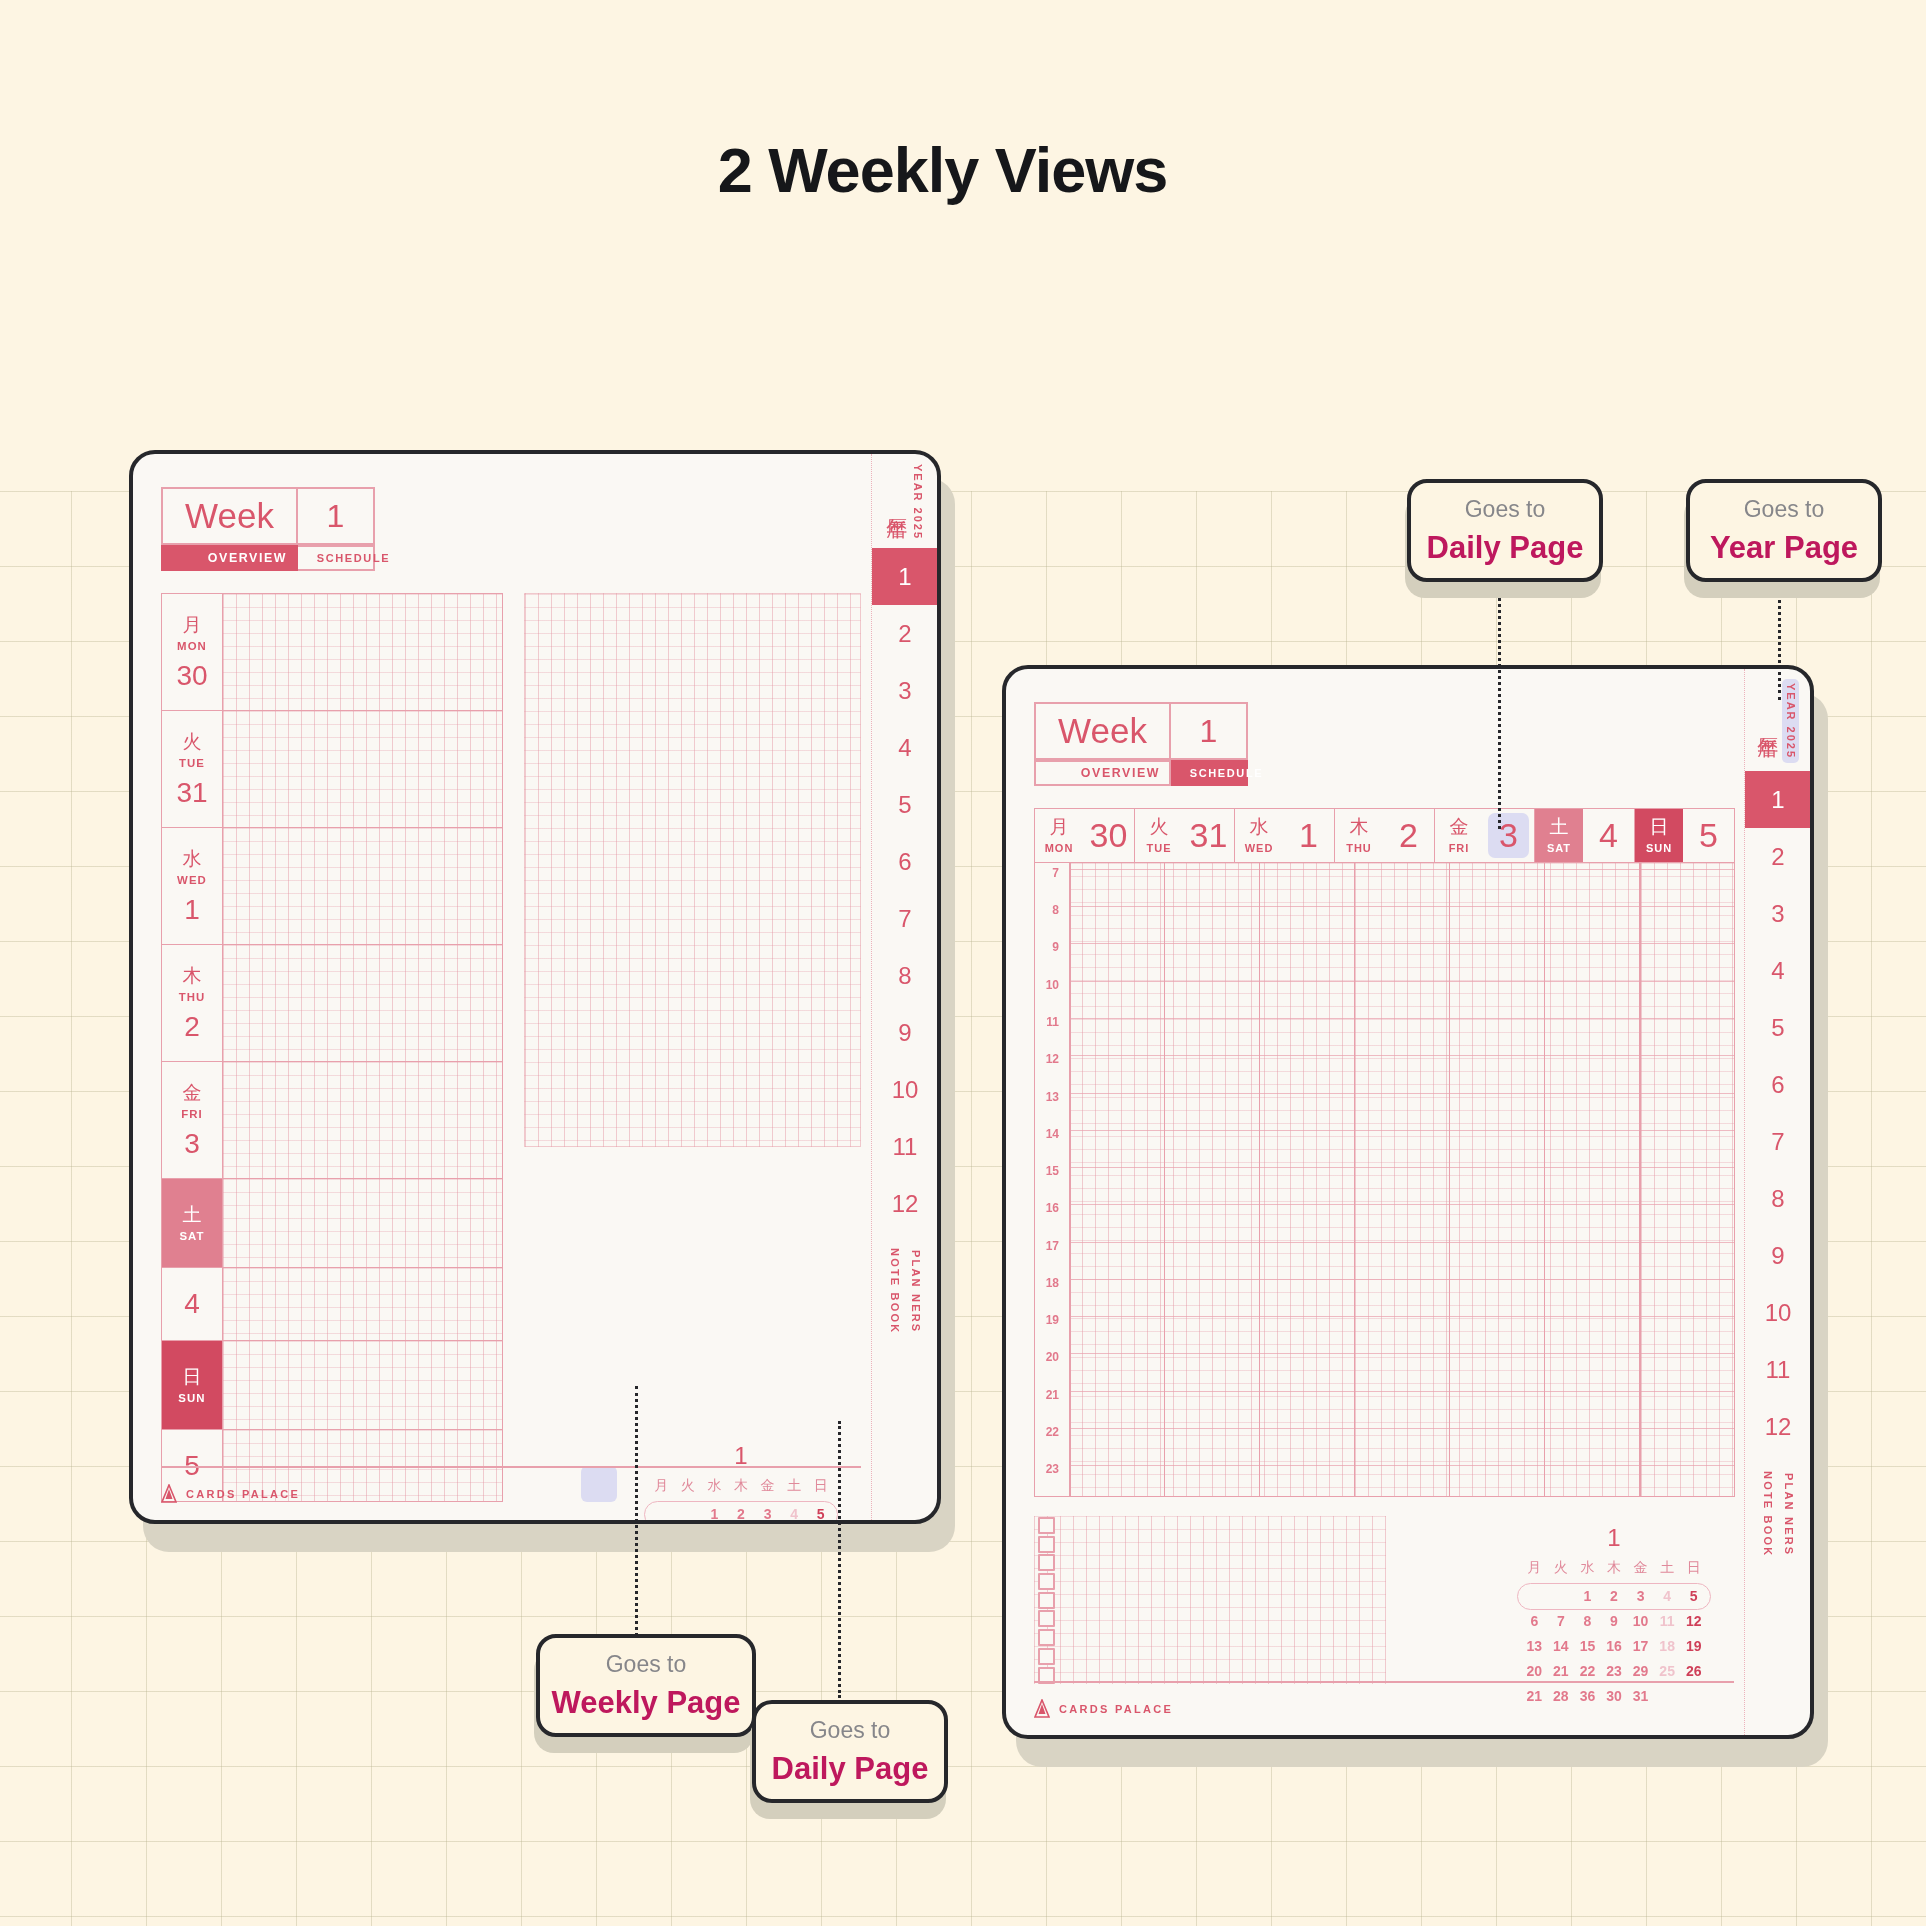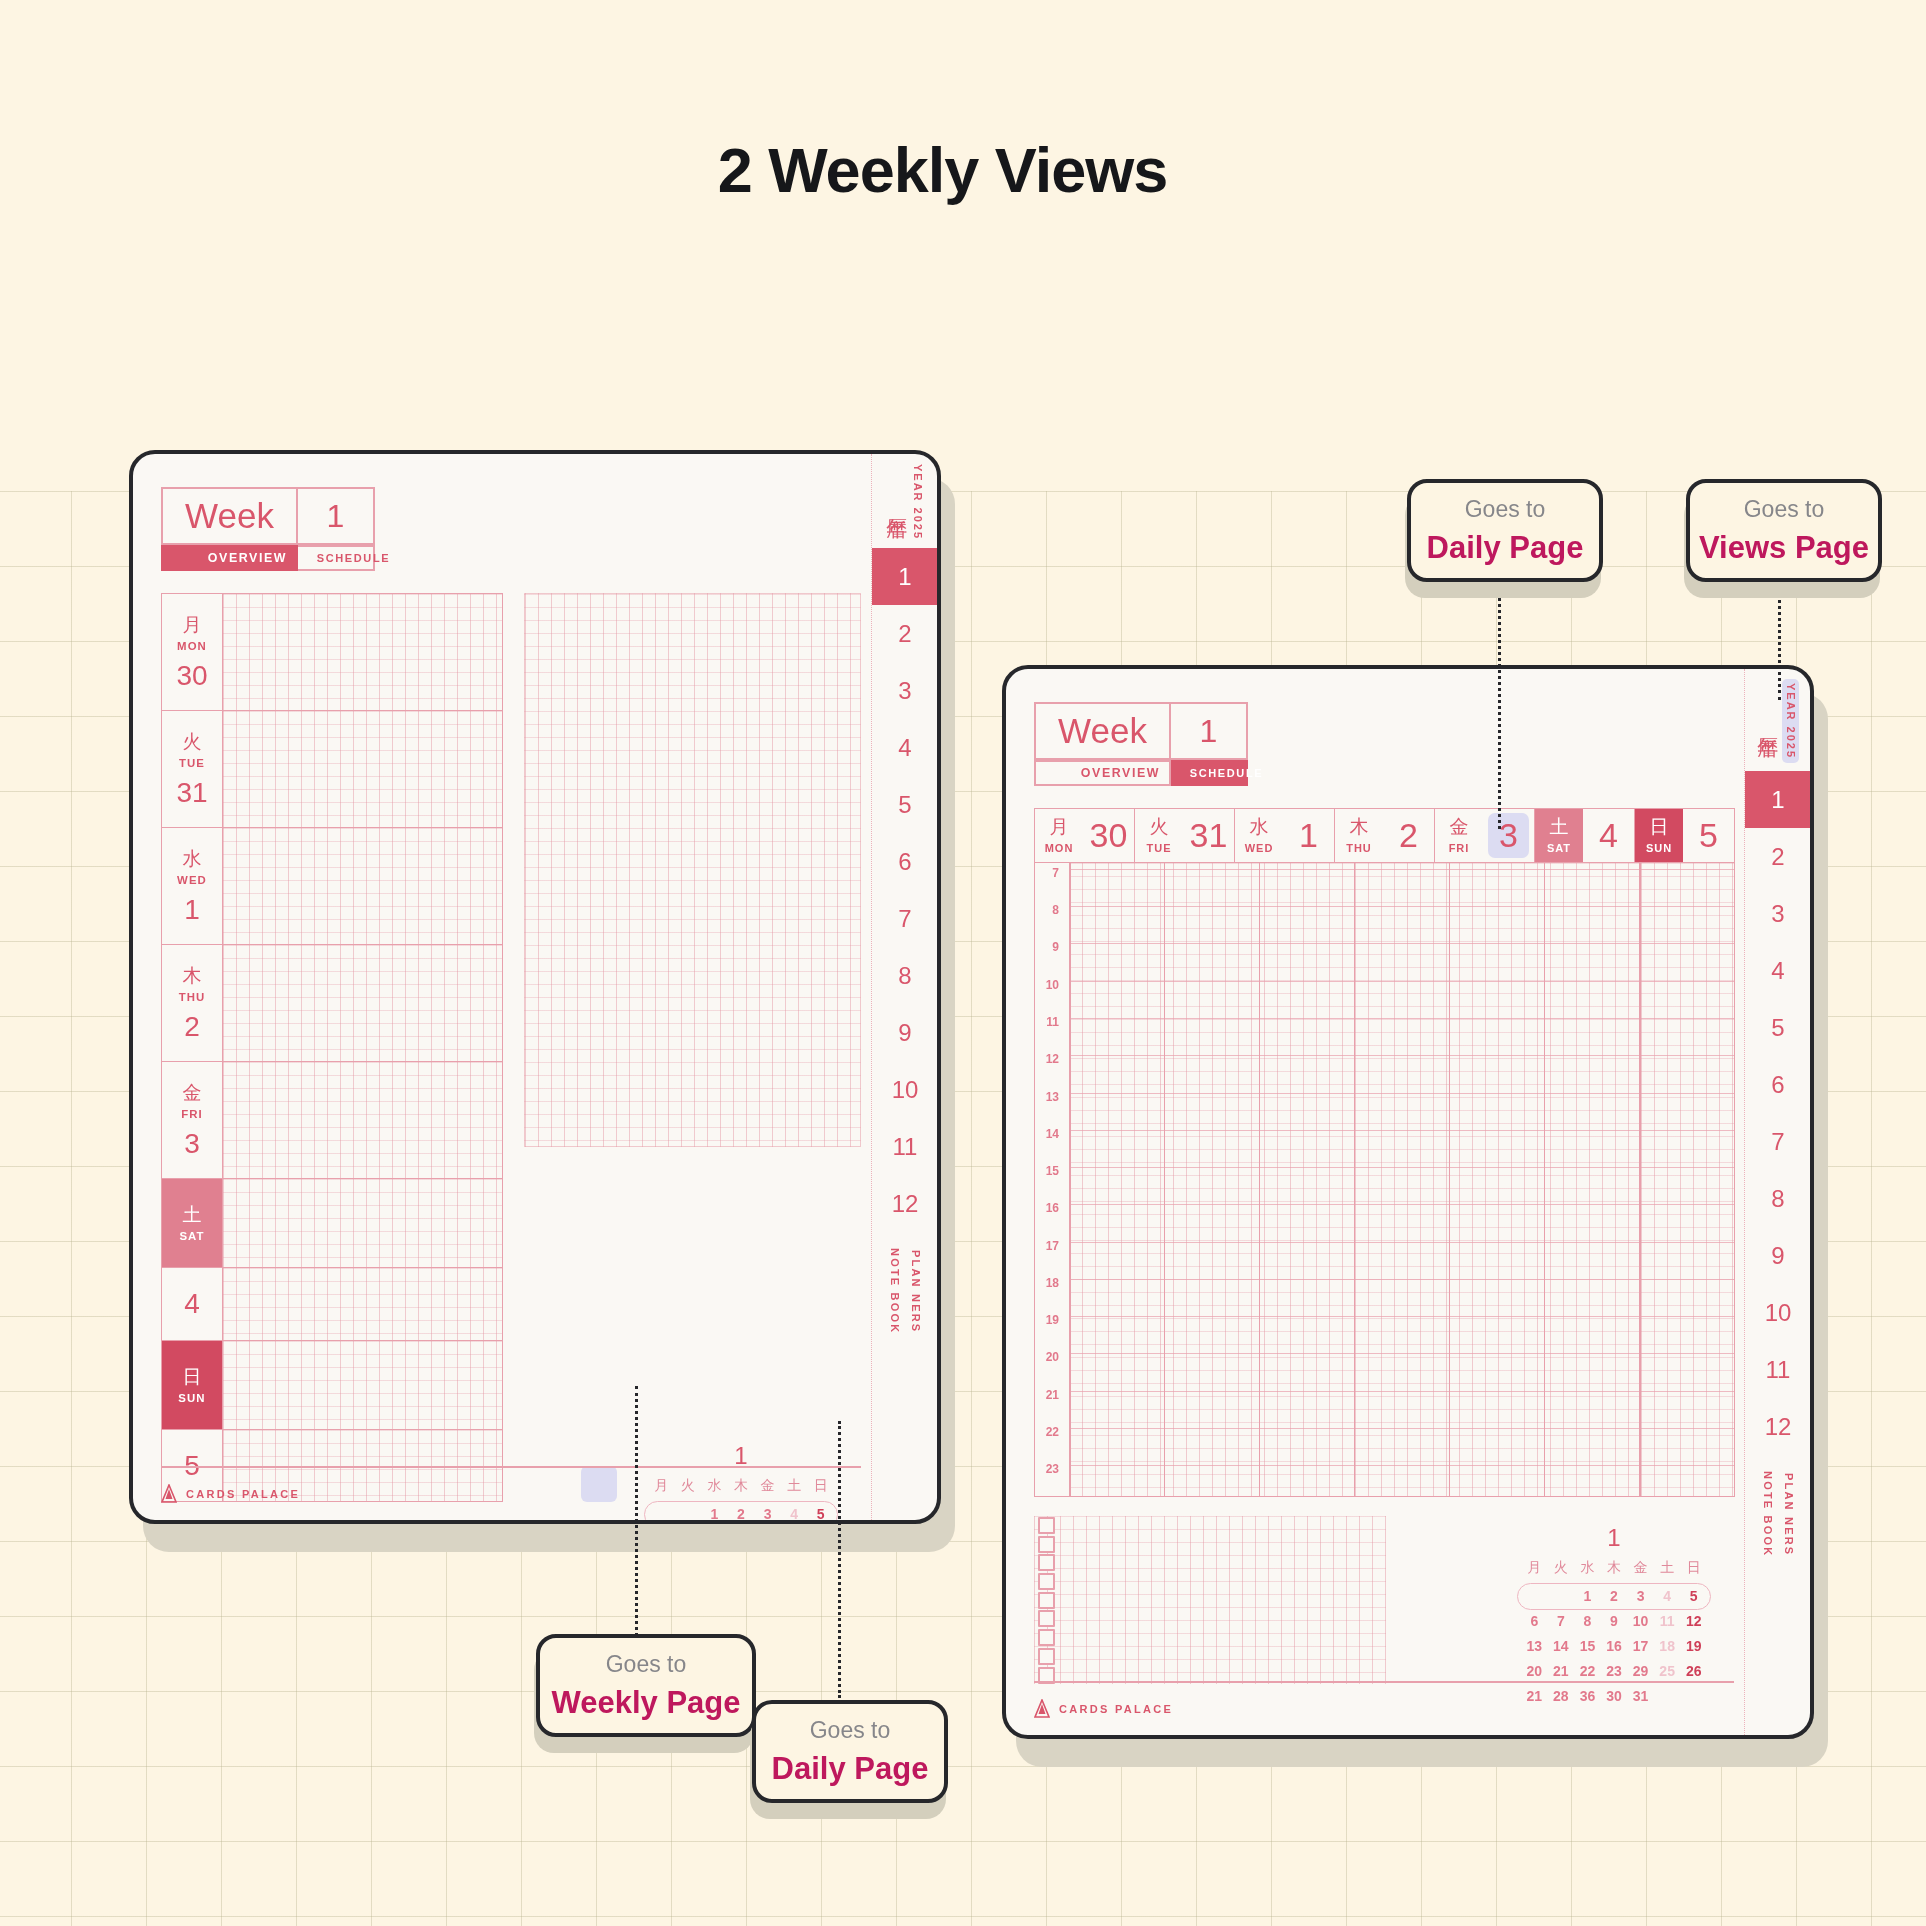--- a/index.html
+++ b/index.html
@@ -567,21 +567,21 @@
   <div class="cbody">
     <div class="csub">Goes to</div>
     <div class="cmain">Daily Page</div>
   </div>
 </div>
 
 <div class="callout" style="left:1675px;top:479px;width:196px;height:103px;">
   <div class="cshadow"></div>
   <div class="cbody">
     <div class="csub">Goes to</div>
-    <div class="cmain">Views Page</div>
+    <div class="cmain">Year Page</div>
   </div>
 </div>
 
 <div class="callout" style="left:525px;top:1634px;width:220px;height:103px;">
   <div class="cshadow"></div>
   <div class="cbody">
     <div class="csub">Goes to</div>
     <div class="cmain">Weekly Page</div>
   </div>
 </div>

